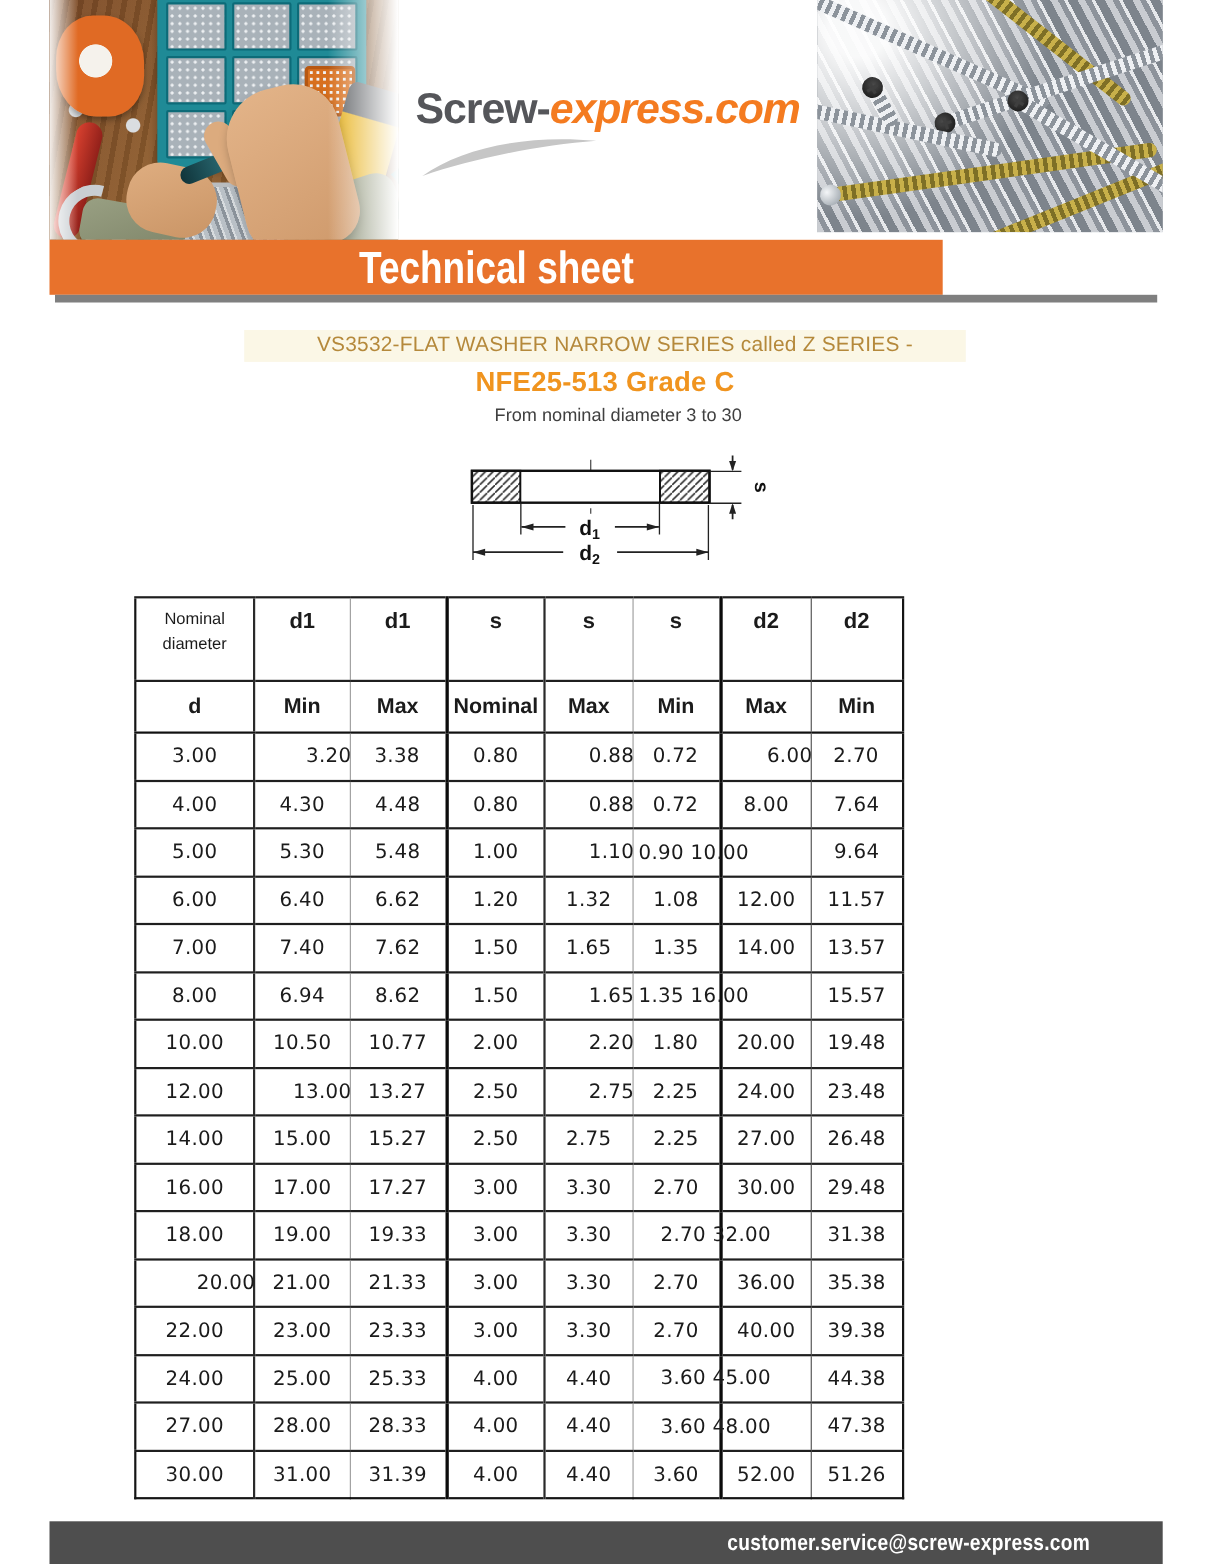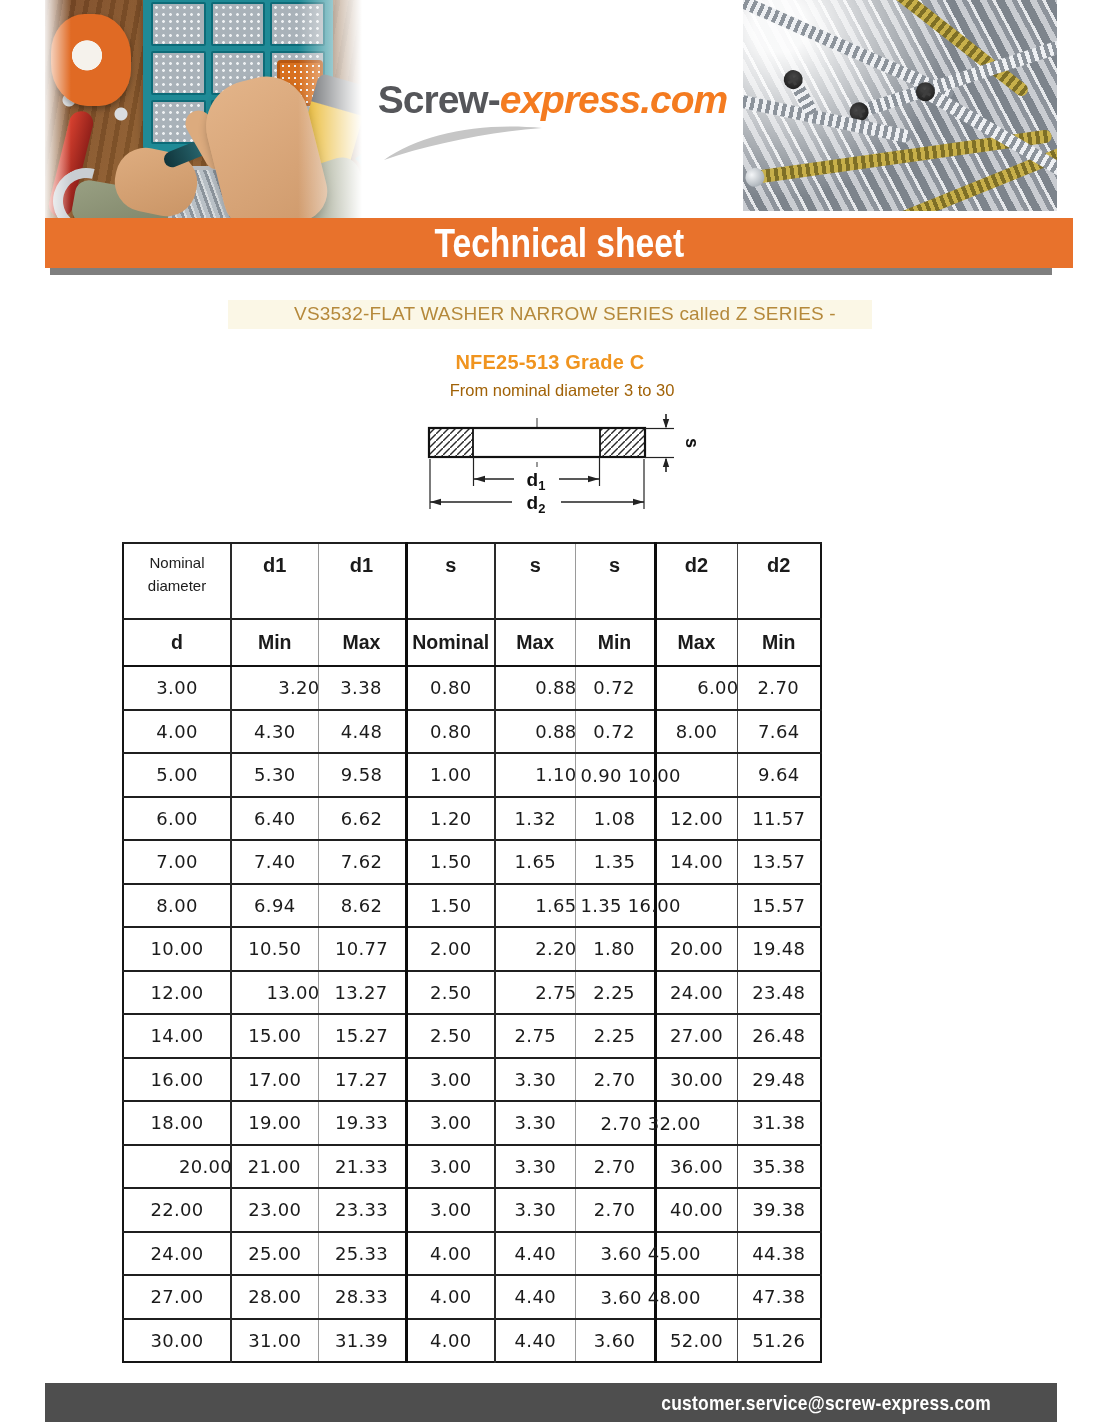--- a/index.html
+++ b/index.html
@@ -79,32 +79,32 @@
 
   
   .logo-block{position:absolute;left:317px;width:381px;height:218px;top:0;background:#fff;}
   .logo-text{position:absolute;top:78px;width:100%;text-align:center;font-size:39px;
         font-weight:bold;letter-spacing:-1px;white-space:nowrap;}
   .logo-screw{color:#55565A;}
   .logo-express{color:#F47B20;font-style:italic;}
   .swoosh{position:absolute;left:18px;top:118px;}
 
   
-  .banner{position:absolute;top:218px;left:45px;width:1028px;height:50px;background:#E8722C;
+  .banner{position:absolute;top:218px;left:45px;width:812px;height:50px;background:#E8722C;
         display:flex;align-items:center;justify-content:center;}
   .banner span{display:inline-block;color:#fff;font-size:41px;font-weight:bold;
         transform:scaleX(.82);letter-spacing:0px;}
   .gray-strip{position:absolute;top:268px;left:50px;width:1002px;height:7px;background:#7F7F7F;}
 
   
   .titles{position:absolute;top:300px;left:0;width:1100px;text-align:center;}
   .t-line1{display:inline-block;background:#FBF7E6;color:#B5893B;font-size:19px;
-        padding:3px 36px 4px 66px;letter-spacing:.2px;}
-  .t-line2{margin-top:22px;color:#F0941F;font-size:20px;font-weight:bold;letter-spacing:.2px;}
-  .t-line3{margin-top:7px;color:#a16207;font-size:16.5px;margin-left:24px;}
+        padding:3px 48px 4px 66px;letter-spacing:.2px;}
+  .t-line2{margin-top:4px;color:#F0941F;font-size:25px;font-weight:bold;letter-spacing:.2px;}
+  .t-line3{margin-top:7px;color:#404040;font-size:16.5px;margin-left:24px;}
 
   
   .diagram{position:absolute;top:413px;left:408px;}
 
   
   .spec-table{position:absolute;top:542px;left:122px;border-collapse:collapse;table-layout:fixed;
         border:2.5px solid #151515;font-family:"DejaVu Sans","Liberation Sans",sans-serif;}
   .spec-table th,.spec-table td{border-top:2px solid #1f1f1f;padding:0;text-align:center;
         color:#1b1b1b;overflow:visible;}
   .c2{border-left:2px solid #2a2a2a;}
@@ -307,21 +307,21 @@
           <td class="c3"><span>4.48</span></td>
           <td class="c4"><span>0.80</span></td>
           <td class="c5 a-r"><span>0.88</span></td>
           <td class="c6 a-l"><span>0.72</span></td>
           <td class="c7 z-sm"><span>8.00</span></td>
           <td class="c8 z-sm"><span>7.64</span></td>
         </tr>
         <tr>
           <td class="c1"><span>5.00</span></td>
           <td class="c2"><span>5.30</span></td>
-          <td class="c3"><span>9.58</span></td>
+          <td class="c3"><span>5.48</span></td>
           <td class="c4 z-sm"><span>1.00</span></td>
           <td class="c5 a-r"><span>1.10</span></td>
           <td class="c6 a-sp">
             <span>0.90 10.00</span>
           </td>
           <td class="c7"><span></span></td>
           <td class="c8"><span>9.64</span></td>
         </tr>
         <tr>
           <td class="c1 z-sm"><span>6.00</span></td>

